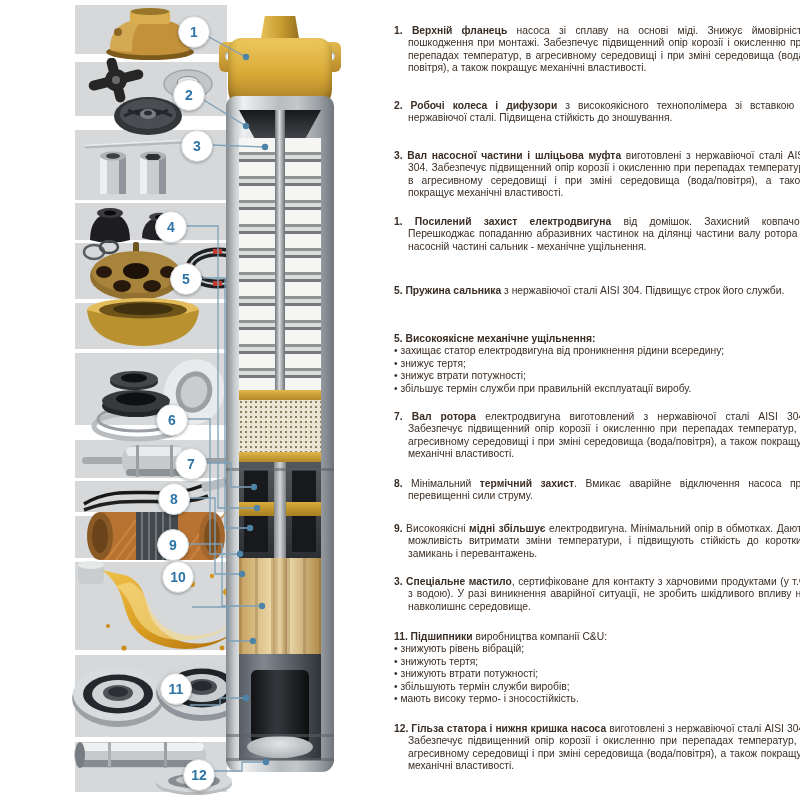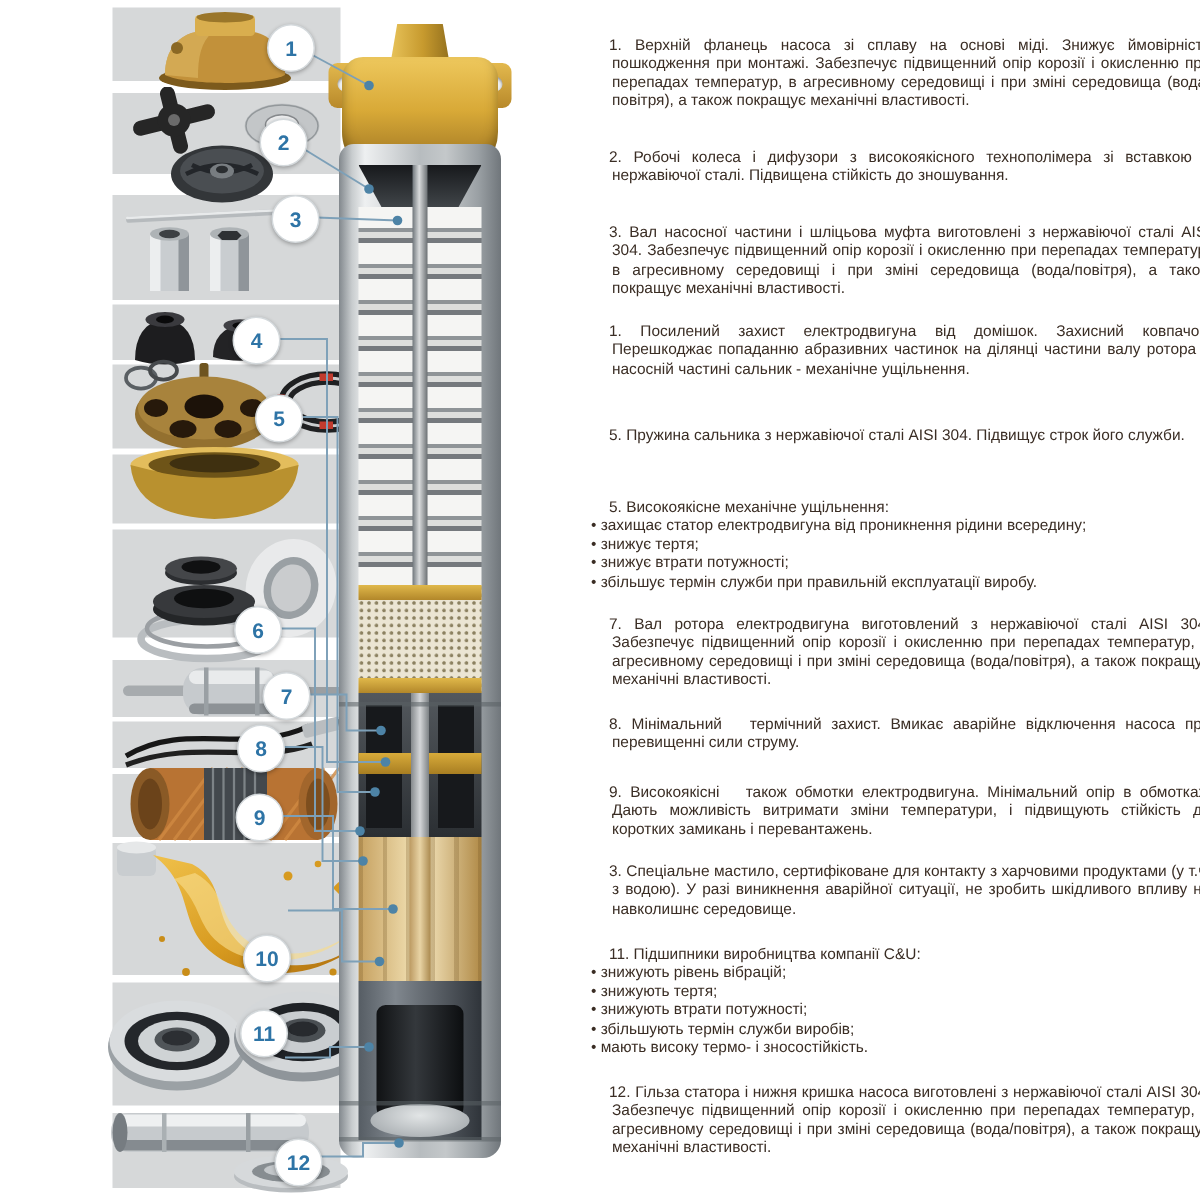--- a/index.html
+++ b/index.html
@@ -60,26 +60,26 @@
   .j1{top:452px}.j2{top:718px}.j3{top:742px}
   
   .leads{position:absolute;left:0;top:0;pointer-events:none;}
   .callout{position:absolute;width:30px;height:30px;border-radius:50%;background:#fff;
            border:1px solid #d4d9dc;box-shadow:0 1px 3px rgba(0,0,0,.3);
            display:flex;align-items:center;justify-content:center;}
   .callout span{color:#2e74a6;font-size:14px;font-weight:bold;}
   .c1{left:178px;top:16px}.c2{left:173px;top:79px}.c3{left:181px;top:130px}
   .c4{left:155px;top:211px}.c5{left:170px;top:263px}.c6{left:156px;top:404px}
   .c7{left:175px;top:448px}.c8{left:158px;top:483px}.c9{left:157px;top:529px}
-  .c10{left:162px;top:623px}.c11{left:160px;top:673px}.c12{left:183px;top:759px}
+  .c10{left:162px;top:561px}.c11{left:160px;top:673px}.c12{left:183px;top:759px}
   
   .text-col{position:absolute;left:394px;top:0;width:400px;height:800px;color:#3a2d24;}
   .desc-item{position:absolute;left:0;width:399px;font-size:10.3px;line-height:12.4px;padding-left:14px;}
   .desc-item .head{margin:0;text-indent:-14px;text-align:justify;}
-  .desc-item .head .b{font-weight:normal;margin-left:12px;}
+  .desc-item .head .b{font-weight:bold;}
   .desc-item .bullet{margin-left:-14px;text-align:left;}
   .d1{top:25px}.d2{top:100px}.d3{top:150px}.d4{top:216px}.d5{top:285px}.d6{top:333px}
   .d7{top:411px}.d8{top:478px}.d9{top:523px}.d10{top:576px}.d11{top:631px}.d12{top:723px}
 </style>
 </head>
 <body>
 
 <div class="page">
   <div class="figure">
 
@@ -400,21 +400,21 @@
         <div class="bullet">• знижує втрати потужності;</div>
         <div class="bullet">• збільшує термін служби при правильній експлуатації виробу.</div>
       </div>
       <div class="desc-item d7">
         <p class="head"><span class="b">7. Вал ротора</span><span> електродвигуна виготовлений з нержавіючої сталі AISI 304. Забезпечує підвищенний опір корозії і окисленню при перепадах температур, в агресивному середовищі і при зміні середовища (вода/повітря), а також покращує механічні властивості.</span></p>
       </div>
       <div class="desc-item d8">
         <p class="head"><span class="b">8. </span><span>Мінімальний </span><span class="b">термічний захист</span><span>. Вмикає аварійне відключення насоса при перевищенні сили струму.</span></p>
       </div>
       <div class="desc-item d9">
-        <p class="head"><span class="b">9. </span><span>Високоякісні </span><span class="b">також обмотки</span><span> електродвигуна. Мінімальний опір в обмотках. Дають можливість витримати зміни температури, і підвищують стійкість до коротких замикань і перевантажень.</span></p>
+        <p class="head"><span class="b">9. </span><span>Високоякісні </span><span class="b">мідні збільшує</span><span> електродвигуна. Мінімальний опір в обмотках. Дають можливість витримати зміни температури, і підвищують стійкість до коротких замикань і перевантажень.</span></p>
       </div>
       <div class="desc-item d10">
         <p class="head"><span class="b">3. Спеціальне мастило</span><span>, сертифіковане для контакту з харчовими продуктами (у т.ч. з водою). У разі виникнення аварійної ситуації, не зробить шкідливого впливу на навколишнє середовище.</span></p>
       </div>
       <div class="desc-item d11">
         <p class="head"><span class="b">11. Підшипники</span><span> виробництва компанії C&amp;U:</span></p>
         <div class="bullet">• знижують рівень вібрацій;</div>
         <div class="bullet">• знижують тертя;</div>
         <div class="bullet">• знижують втрати потужності;</div>
         <div class="bullet">• збільшують термін служби виробів;</div>

